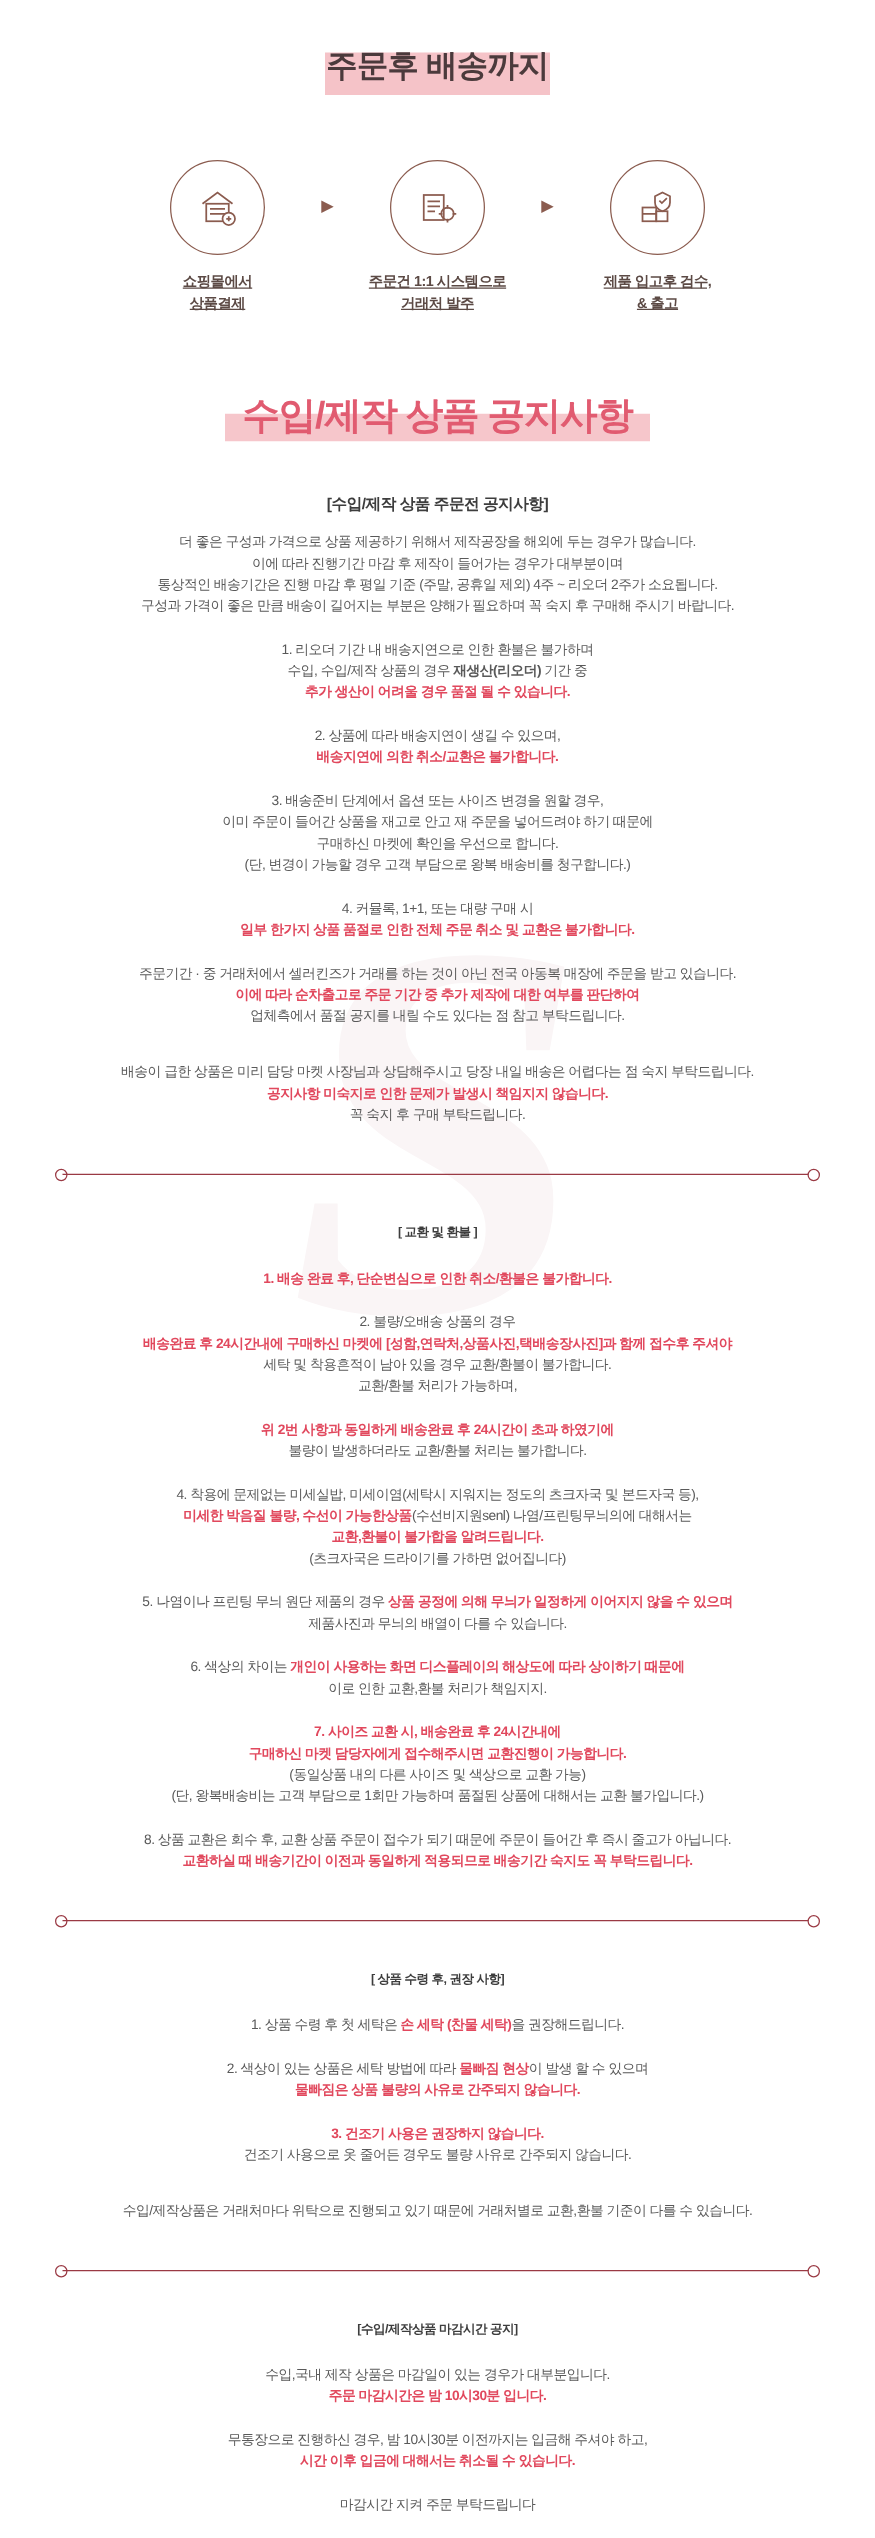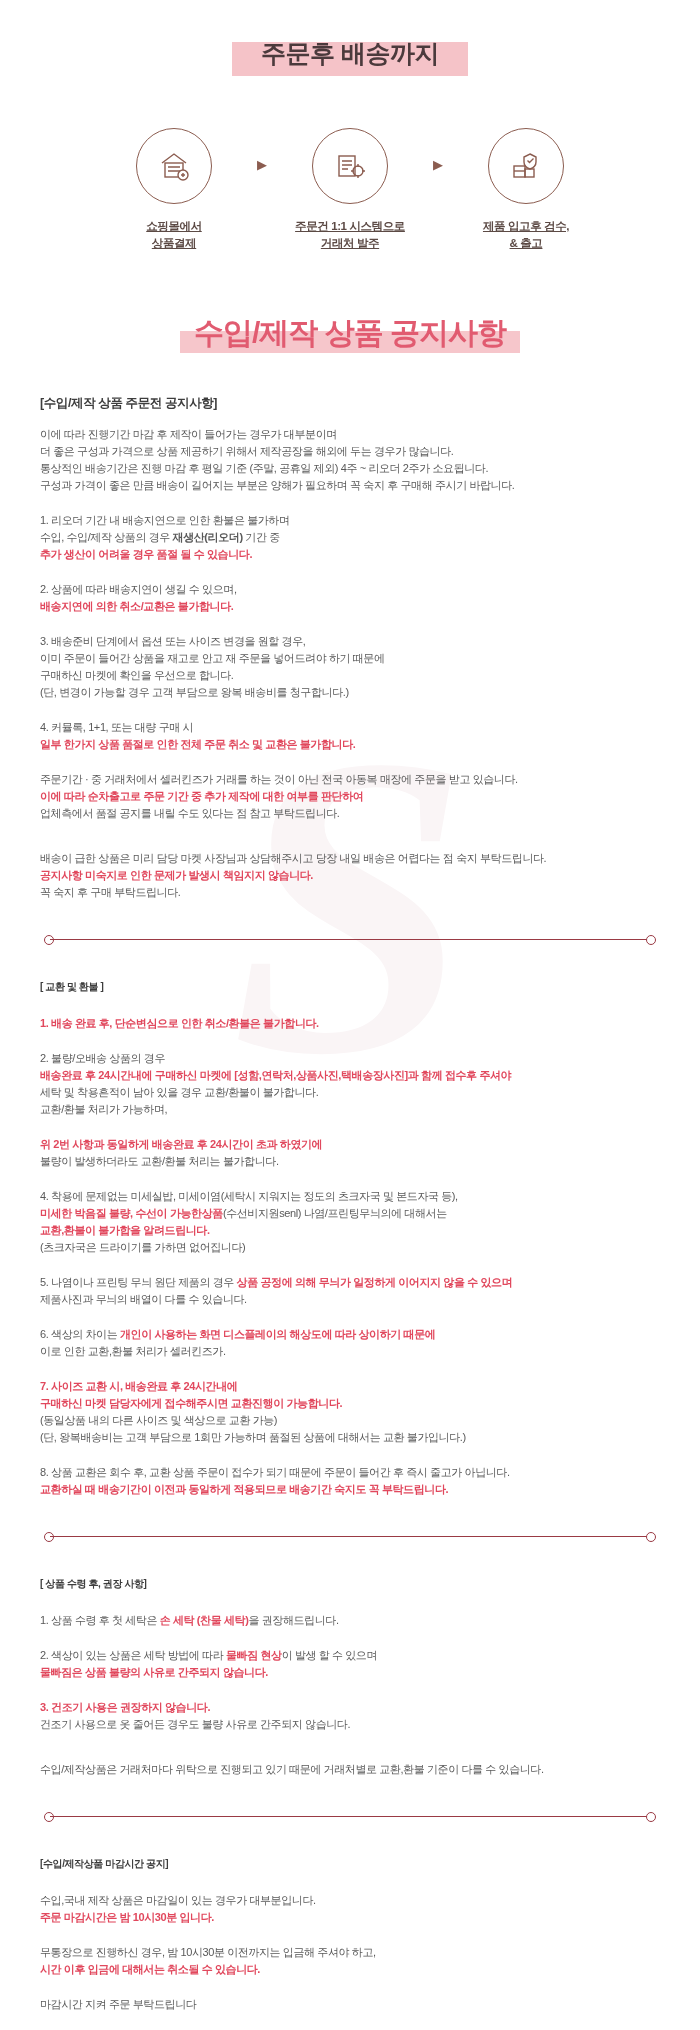--- a/index.html
+++ b/index.html
@@ -32,21 +32,21 @@
     font-weight:bold;
     z-index:0;
     pointer-events:none;
     user-select:none;
   }
   .content{position:relative;z-index:2;}
 
   
   .title-band{
     margin:42px auto 0;
-    width:236px;
+    width:180px;
     height:34px;
     background:#f5c3c8;
     position:relative;
   }
   .title-band .txt{
     position:absolute;
     left:0;right:0;
     top:-6px;
     text-align:center;
     font-size:25px;
@@ -120,21 +120,21 @@
     font-weight:bold;
     color:#e15b70;
     letter-spacing:-1px;
     line-height:38px;
   }
 
   
   .block{
     margin:0 auto;
     width:620px;
-    text-align:left;
+    text-align:center;
   }
   .sec-head{
     font-size:12.5px;
     font-weight:bold;
     color:#3d3d3d;
     letter-spacing:-0.4px;
     margin:0 0 14px 0;
     line-height:18px;
   }
   .p{
@@ -252,22 +252,22 @@
     <div class="main-title-wrap">
       <div class="main-title-bg"></div>
       <div class="main-title">수입/제작 상품 공지사항</div>
     </div>
 
     <div class="gap-xl"></div>
 
     <div class="block">
       <div class="sec-head">[수입/제작 상품 주문전 공지사항]</div>
       <div id="notice-intro">
+          <div class="p">더 좋은 구성과 가격으로 상품 제공하기 위해서 제작공장을 해외에 두는 경우가 많습니다.</div>
           <div class="p">이에 따라 진행기간 마감 후 제작이 들어가는 경우가 대부분이며</div>
-          <div class="p">더 좋은 구성과 가격으로 상품 제공하기 위해서 제작공장을 해외에 두는 경우가 많습니다.</div>
           <div class="p">통상적인 배송기간은 진행 마감 후 평일 기준 (주말, 공휴일 제외) 4주 ~ 리오더 2주가 소요됩니다.</div>
           <div class="p">구성과 가격이 좋은 만큼 배송이 길어지는 부분은 양해가 필요하며 꼭 숙지 후 구매해 주시기 바랍니다.</div>
         </div>
       <div class="gap-m"></div>
       <div id="notice-items">
           <div>
             <div class="p">1. 리오더 기간 내 배송지연으로 인한 환불은 불가하며</div>
             <div class="p">수입, 수입/제작 상품의 경우 <b>재생산(리오더)</b> 기간 중</div>
             <div class="p red">추가 생산이 어려울 경우 품절 될 수 있습니다.</div>
           </div>
@@ -336,21 +336,21 @@
             <div class="p">(츠크자국은 드라이기를 가하면 없어집니다)</div>
           </div>
           <div class="gap-m"></div>
           <div>
             <div class="p">5. 나염이나 프린팅 무늬 원단 제품의 경우 <b class="red">상품 공정에 의해 무늬가 일정하게 이어지지 않을 수 있으며</b></div>
             <div class="p">제품사진과 무늬의 배열이 다를 수 있습니다.</div>
           </div>
           <div class="gap-m"></div>
           <div>
             <div class="p">6. 색상의 차이는 <b class="red">개인이 사용하는 화면 디스플레이의 해상도에 따라 상이하기 때문에</b></div>
-            <div class="p">이로 인한 교환,환불 처리가 셀러킨즈가.</div>
+            <div class="p">이로 인한 교환,환불 처리가 책임지지.</div>
           </div>
           <div class="gap-m"></div>
           <div>
             <div class="p"><b class="red">7. 사이즈 교환 시, 배송완료 후 24시간내에</b></div>
             <div class="p"><b class="red">구매하신 마켓 담당자에게 접수해주시면 교환진행이 가능합니다.</b></div>
             <div class="p">(동일상품 내의 다른 사이즈 및 색상으로 교환 가능)</div>
             <div class="p">(단, 왕복배송비는 고객 부담으로 1회만 가능하며 품절된 상품에 대해서는 교환 불가입니다.)</div>
           </div>
           <div class="gap-m"></div>
           <div>

